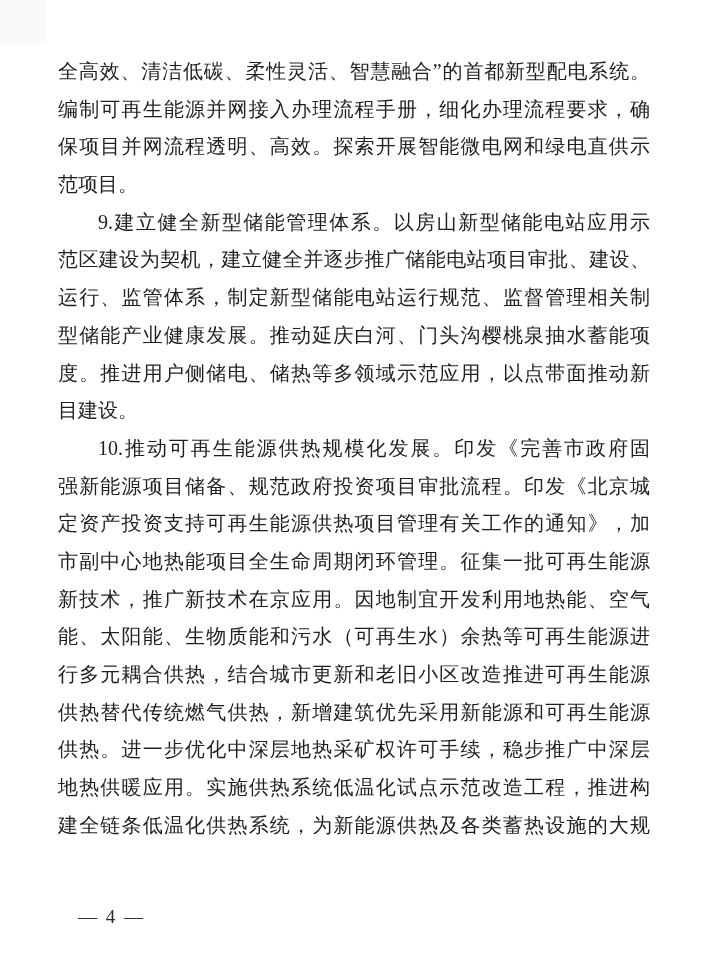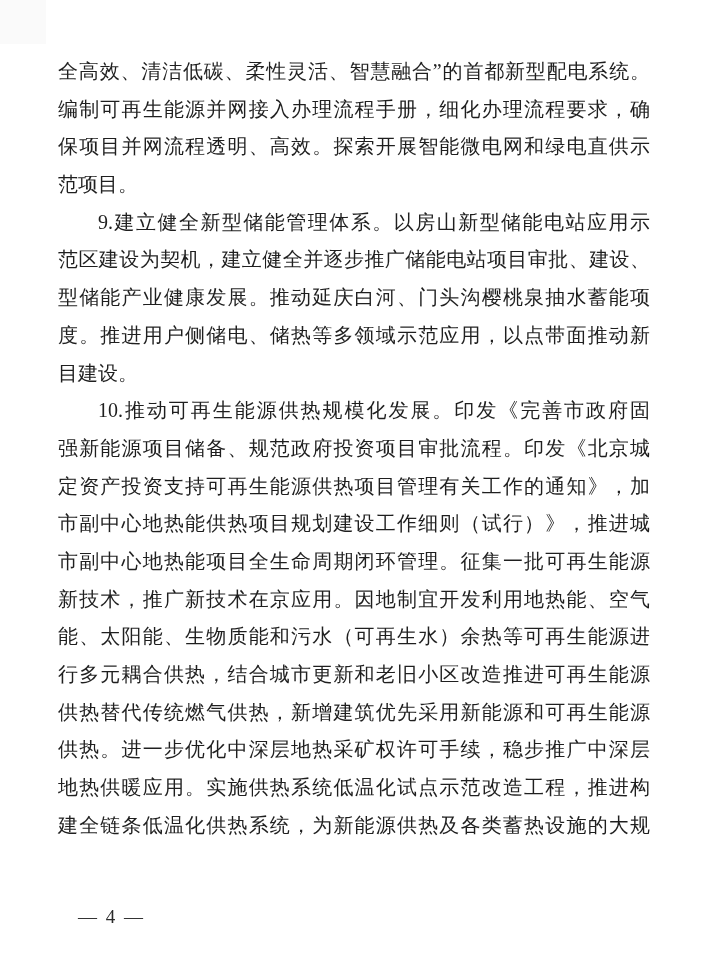--- a/index.html
+++ b/index.html
@@ -68,30 +68,30 @@
     <div>
       <div class="line j">全高效、清洁低碳、柔性灵活、智慧融合”的首都新型配电系统。</div>
       <div class="line j">编制可再生能源并网接入办理流程手册，细化办理流程要求，确</div>
       <div class="line j">保项目并网流程透明、高效。探索开展智能微电网和绿电直供示</div>
       <div class="line">范项目。</div>
     </div>
 
     <div>
       <div class="line j indent">9.建立健全新型储能管理体系。以房山新型储能电站应用示</div>
       <div class="line j">范区建设为契机，建立健全并逐步推广储能电站项目审批、建设、</div>
+      <div class="line j">运行、监管体系，制定新型储能电站运行规范、监督管理相关制</div>
       <div class="line j">型储能产业健康发展。推动延庆白河、门头沟樱桃泉抽水蓄能项</div>
       <div class="line j">度。推进用户侧储电、储热等多领域示范应用，以点带面推动新</div>
       <div class="line">目建设。</div>
     </div>
 
     <div>
       <div class="line j indent">10.推动可再生能源供热规模化发展。印发《完善市政府固</div>
       <div class="line j">强新能源项目储备、规范政府投资项目审批流程。印发《北京城</div>
       <div class="line j">定资产投资支持可再生能源供热项目管理有关工作的通知》，加</div>
-      <div class="line j">市副中心地热能供热项目规划建设工作细则（试行）》，推进城</div>
       <div class="line j">市副中心地热能项目全生命周期闭环管理。征集一批可再生能源</div>
       <div class="line j">新技术，推广新技术在京应用。因地制宜开发利用地热能、空气</div>
       <div class="line j">能、太阳能、生物质能和污水（可再生水）余热等可再生能源进</div>
       <div class="line j">行多元耦合供热，结合城市更新和老旧小区改造推进可再生能源</div>
       <div class="line j">供热替代传统燃气供热，新增建筑优先采用新能源和可再生能源</div>
       <div class="line j">供热。进一步优化中深层地热采矿权许可手续，稳步推广中深层</div>
       <div class="line j">地热供暖应用。实施供热系统低温化试点示范改造工程，推进构</div>
       <div class="line j">建全链条低温化供热系统，为新能源供热及各类蓄热设施的大规</div>
     </div>
 

